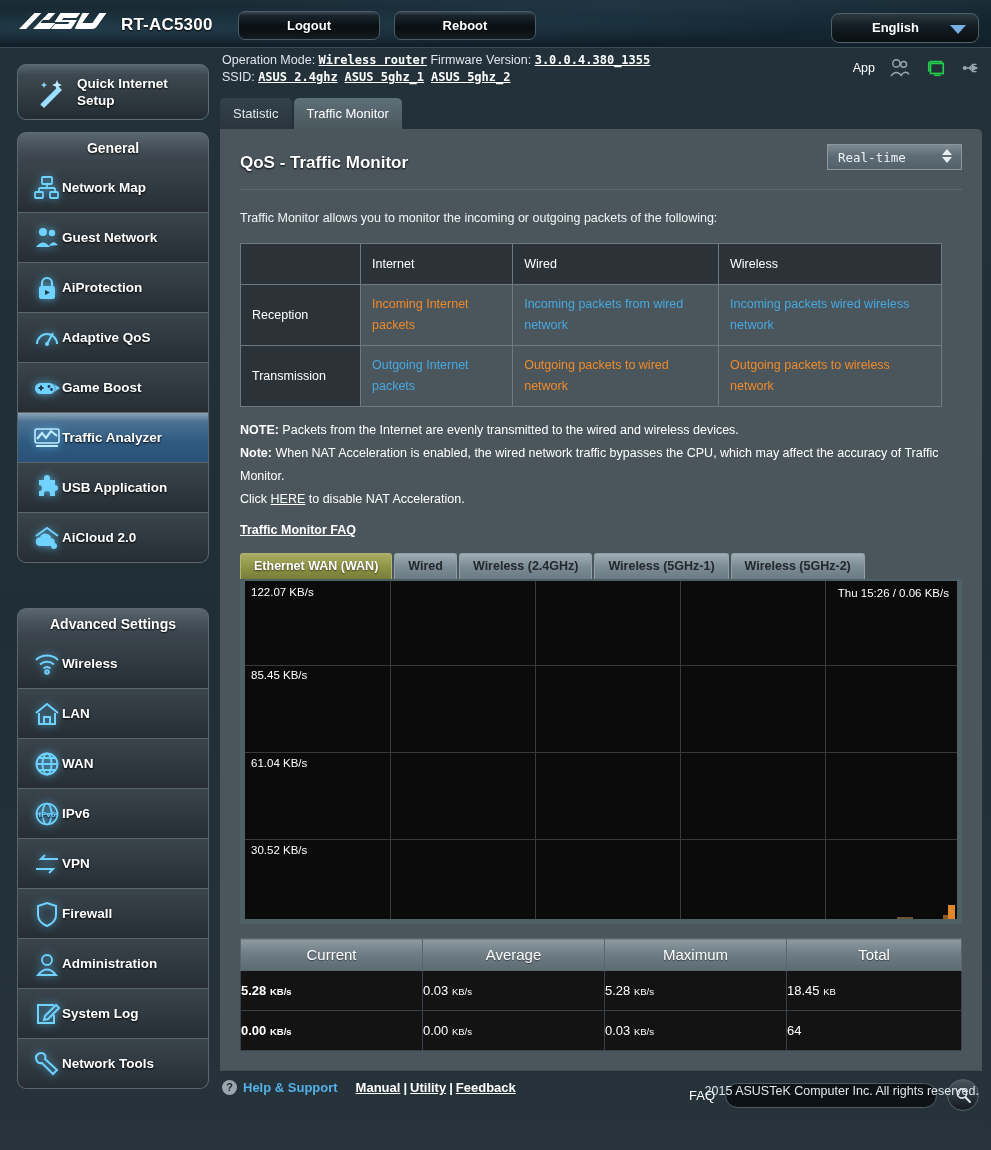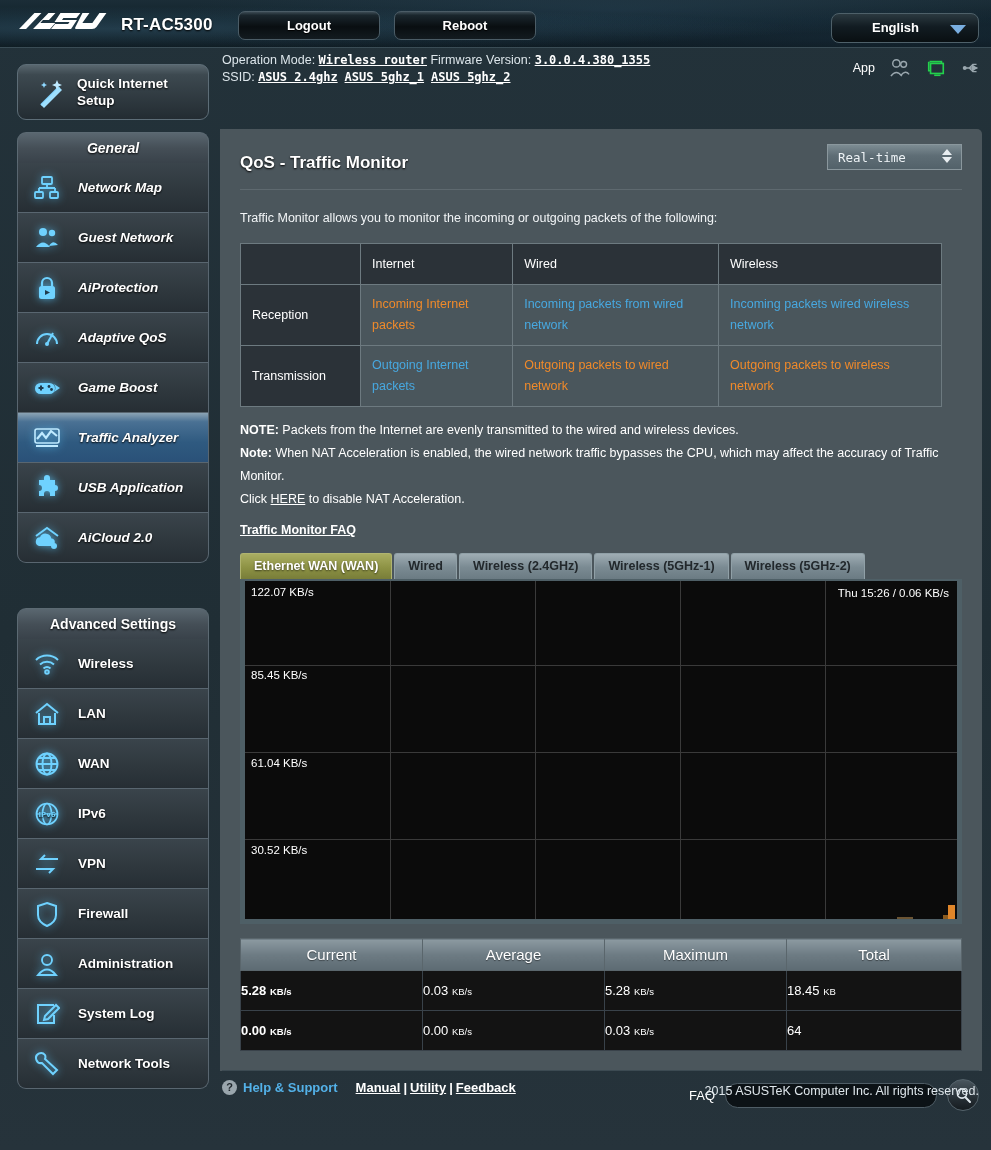--- a/index.html
+++ b/index.html
@@ -96,21 +96,21 @@
   .qis .wand { position:absolute; left:17px; top:12px; }
 
   .sidegroup { position:absolute; left:17px; width:192px; }
   .sidehdr {
     height:31px; line-height:31px; text-align:center; color:#fff; font-size:14px; font-weight:bold;
     border:1px solid #5c6a73; border-bottom:none; border-radius:9px 9px 0 0;
     background: linear-gradient(180deg,#5a6770 0%,#454f57 50%,#39424a 100%);
     text-shadow:0 1px 2px #000;
   }
   .sideitem {
-    height:50px; display:flex; align-items:center; gap:16px; padding-left:14px;
+    height:50px; display:flex; align-items:center; gap:0; padding-left:14px;
     border:1px solid #596670; border-top:none;
     background: linear-gradient(180deg,#3a444b 0%,#2f383e 55%,#262e34 100%);
     color:#fff; font-size:13.5px; font-weight:bold; cursor:pointer;
     text-shadow:0 1px 2px #000;
   }
   .sideitem:last-child { border-radius:0 0 9px 9px; }
   .sideitem.active {
     background: linear-gradient(180deg,#8ba3b4 0%,#4a7194 18%,#2f5a80 60%,#2a5178 100%);
   }
   .sideitem .sicon { width:30px; height:30px; flex:none; display:flex; align-items:center; justify-content:center; }
@@ -275,34 +275,38 @@
       <path d="M10 19 h7" stroke="#23d14c" stroke-width="1.8"></path>
     </svg>
     <svg class="ic" viewBox="0 0 24 22">
       <path d="M3 11 h15" stroke="#9aa7ae" stroke-width="1.7"></path>
       <path d="M18 11 l-6 -4 v8 Z" fill="#9aa7ae"></path>
       <circle cx="4" cy="11" r="2.2" fill="#9aa7ae"></circle>
       <path d="M9 11 l4 -4 h4 M9 11 l4 4 h4" fill="none" stroke="#9aa7ae" stroke-width="1.6"></path>
     </svg>
   </div>
 
+  <div class="maintabs">
+    <div class="mtab">Statistic</div>
+    <div class="mtab active">Traffic Monitor</div>
+  </div>
 
   <div class="qis">
     <svg class="wand" width="34" height="34" viewBox="0 0 34 34">
       <g stroke="#7fd3ff" stroke-width="2.2" fill="none" filter="url(#g1)">
         <line x1="6" y1="28" x2="24" y2="10"></line>
       </g>
       <path d="M6 28 L24 10 l3 3 L9 31 Z" fill="#9fe0ff"></path>
       <path d="M22 3 l1.4 3.4 L27 8 l-3.6 1.4 L22 13 l-1.4-3.6 L17 8 l3.6-1.6 Z" fill="#bfeaff"></path>
       <path d="M9 5 l.9 2.1 L12 8 l-2.1.9 L9 11 l-.9-2.1 L6 8 l2.1-.9 Z" fill="#8fd8ff"></path>
     </svg>
     <div class="t">Quick Internet Setup</div>
   </div>
 
-  <div class="sidegroup" style="top:132px;font-style:italic;">
+  <div class="sidegroup" style="top:132px;">
     <div class="sidehdr">General</div>
 
     <div class="sideitem">
       <span class="sicon">
         <svg width="26" height="26" viewBox="0 0 26 26">
             <g fill="none" stroke="#6fd2ff" stroke-width="1.8">
           <rect x="8" y="2" width="10" height="7" rx="1"></rect>
               <path d="M13 9 v4 M5 13 h16 M5 13 v4 M21 13 v4"></path>
           <rect x="1" y="17" width="8" height="6" rx="1"></rect>
               <rect x="16" y="17" width="8" height="6" rx="1"></rect>

